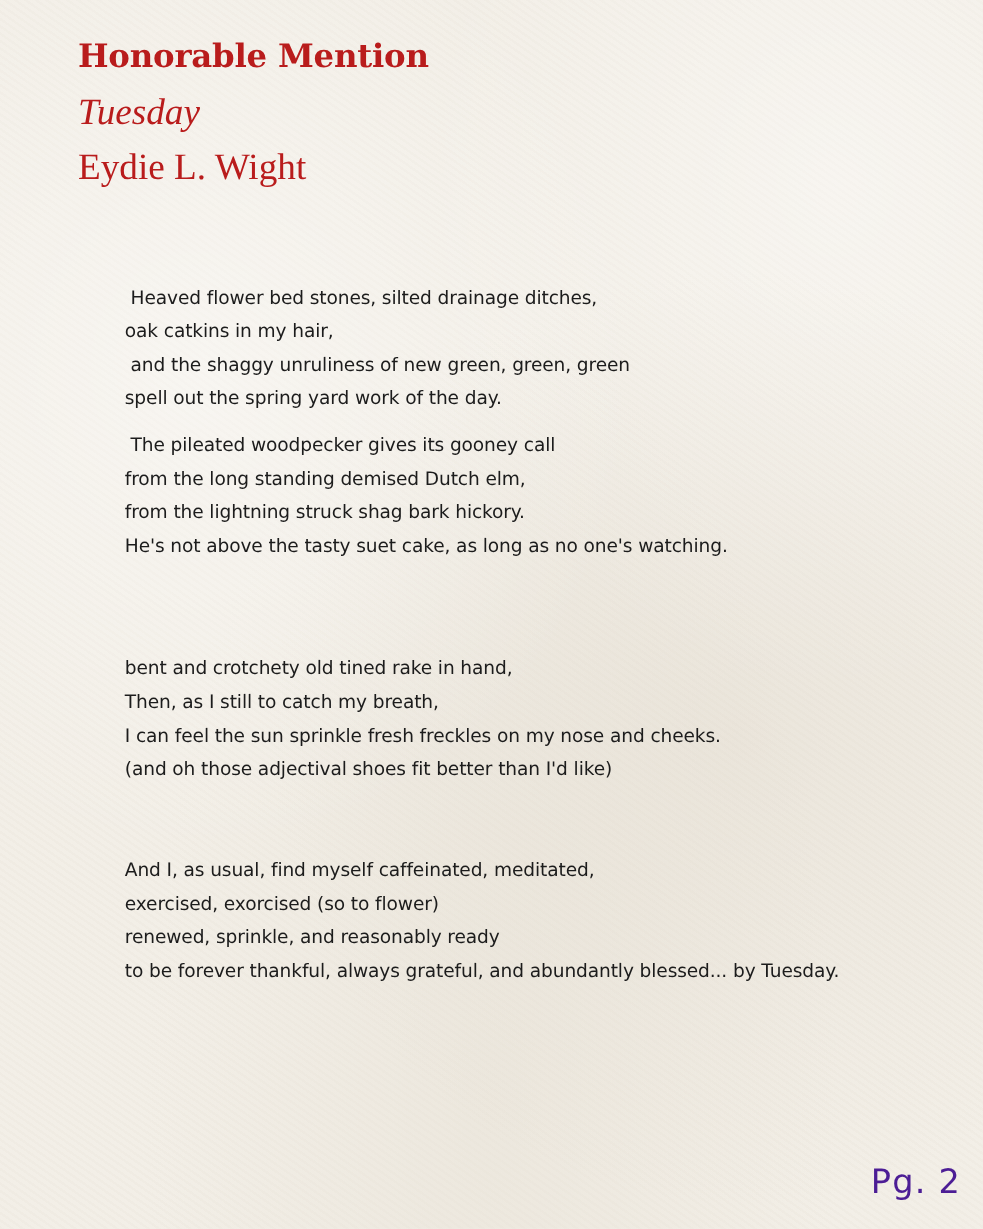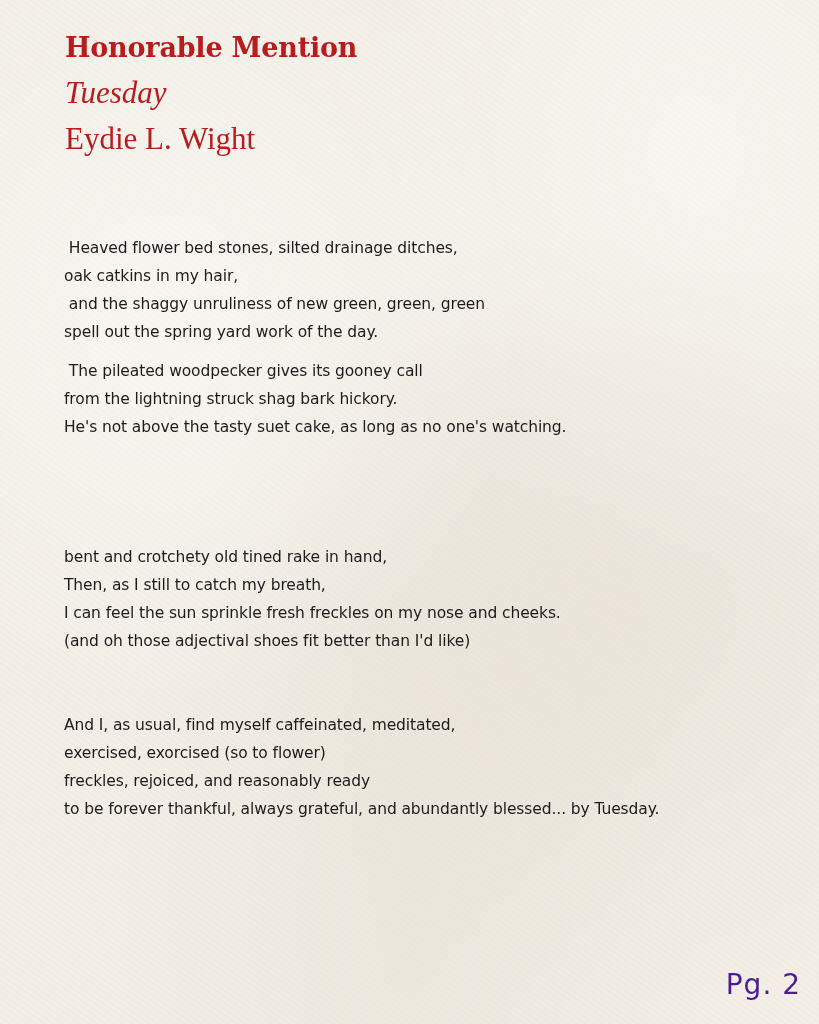--- a/index.html
+++ b/index.html
@@ -50,20 +50,21 @@
       font-size: 15.5px;
       color: #1c1c1c;
       letter-spacing: -0.1px;
     }
     .stanza { margin: 0; }
     .line {
       display: block;
       height: 28px;
       line-height: 28px;
       white-space: pre;
+      margin-left: 40px;
     }
     .stanza-1 { position: absolute; top: 0; }
     .stanza-2 { position: absolute; top: 123px; }
     .stanza-3 { position: absolute; top: 309px; }
     .stanza-4 { position: absolute; top: 477px; }
     .page-number {
       position: absolute;
       right: 18px;
       top: 968px;
       font-family: "DejaVu Sans", sans-serif;
@@ -83,30 +84,31 @@
 
 <div class="poem">
   <div class="stanza stanza-1">
     <span class="line"> Heaved flower bed stones, silted drainage ditches,</span>
     <span class="line">oak catkins in my hair,</span>
     <span class="line"> and the shaggy unruliness of new green, green, green</span>
     <span class="line">spell out the spring yard work of the day.</span>
   </div>
   <div class="stanza stanza-2">
     <span class="line"> The pileated woodpecker gives its gooney call</span>
+    <span class="line">from the long standing demised Dutch elm,</span>
     <span class="line">from the lightning struck shag bark hickory.</span>
     <span class="line">He's not above the tasty suet cake, as long as no one's watching.</span>
   </div>
   <div class="stanza stanza-3">
     <span class="line">bent and crotchety old tined rake in hand,</span>
     <span class="line">Then, as I still to catch my breath,</span>
     <span class="line">I can feel the sun sprinkle fresh freckles on my nose and cheeks.</span>
     <span class="line">(and oh those adjectival shoes fit better than I'd like)</span>
   </div>
   <div class="stanza stanza-4">
     <span class="line">And I, as usual, find myself caffeinated, meditated,</span>
     <span class="line">exercised, exorcised (so to flower)</span>
-    <span class="line">freckles, rejoiced, and reasonably ready</span>
+    <span class="line">renewed, sprinkle, and reasonably ready</span>
     <span class="line">to be forever thankful, always grateful, and abundantly blessed... by Tuesday.</span>
   </div>
 </div>
 
 <div class="page-number">Pg. 2</div>
 
 </body></html>

